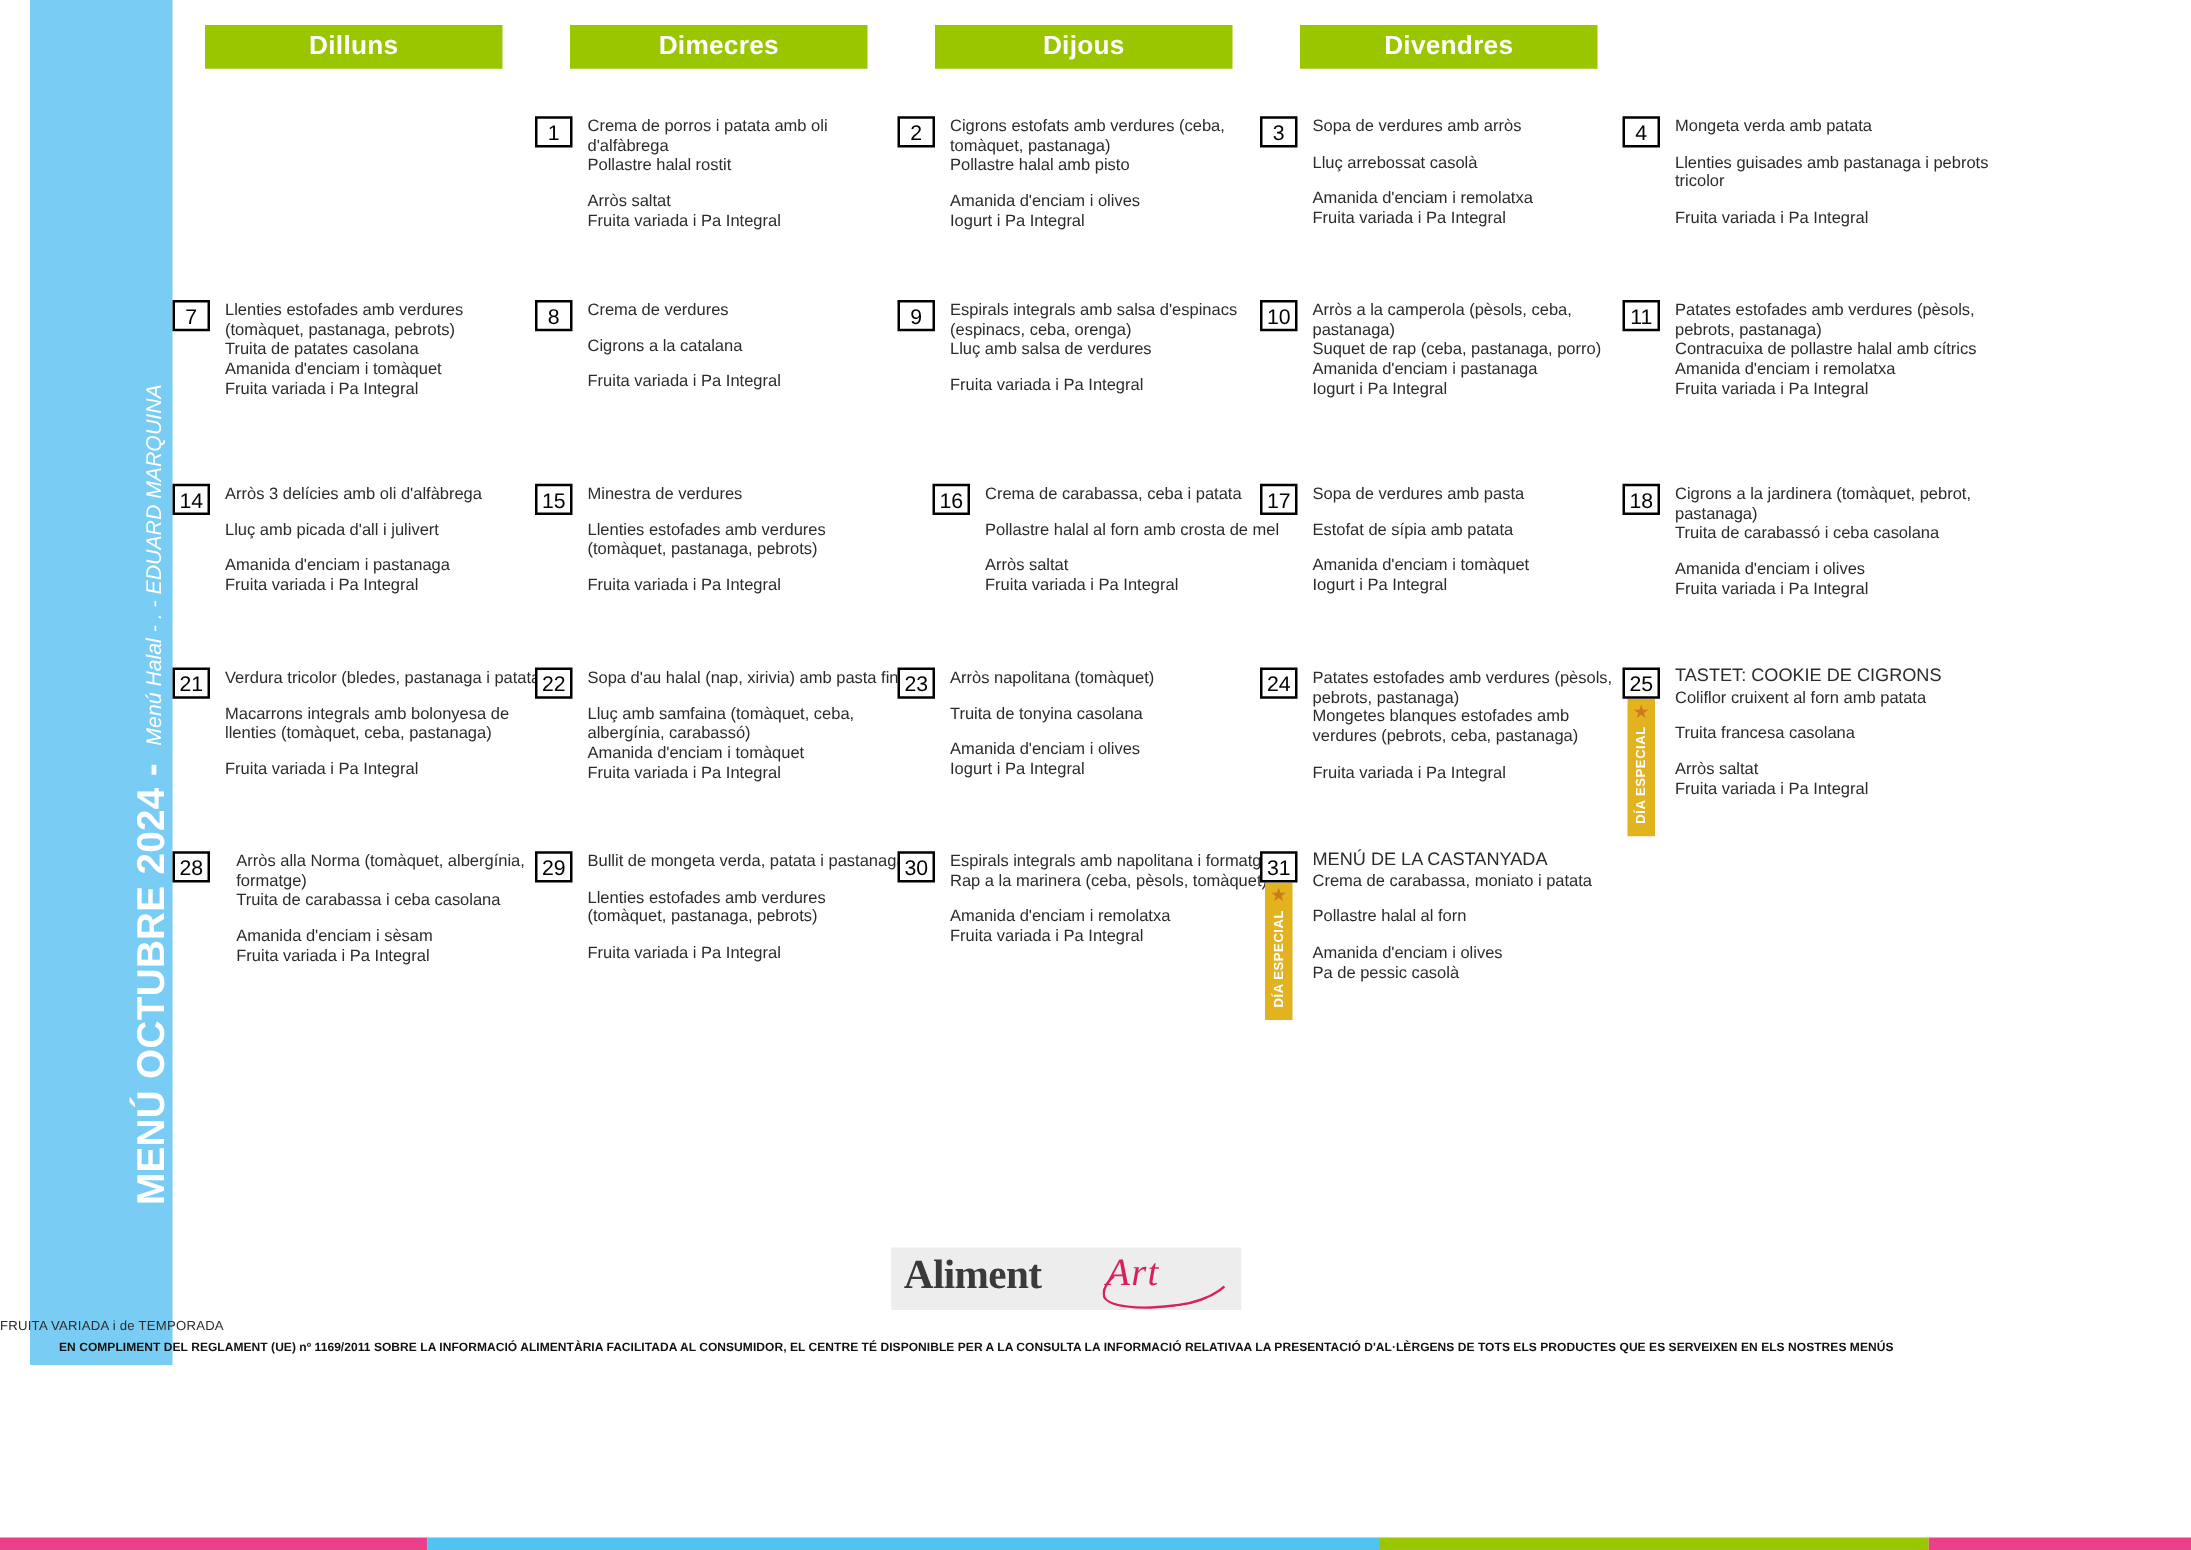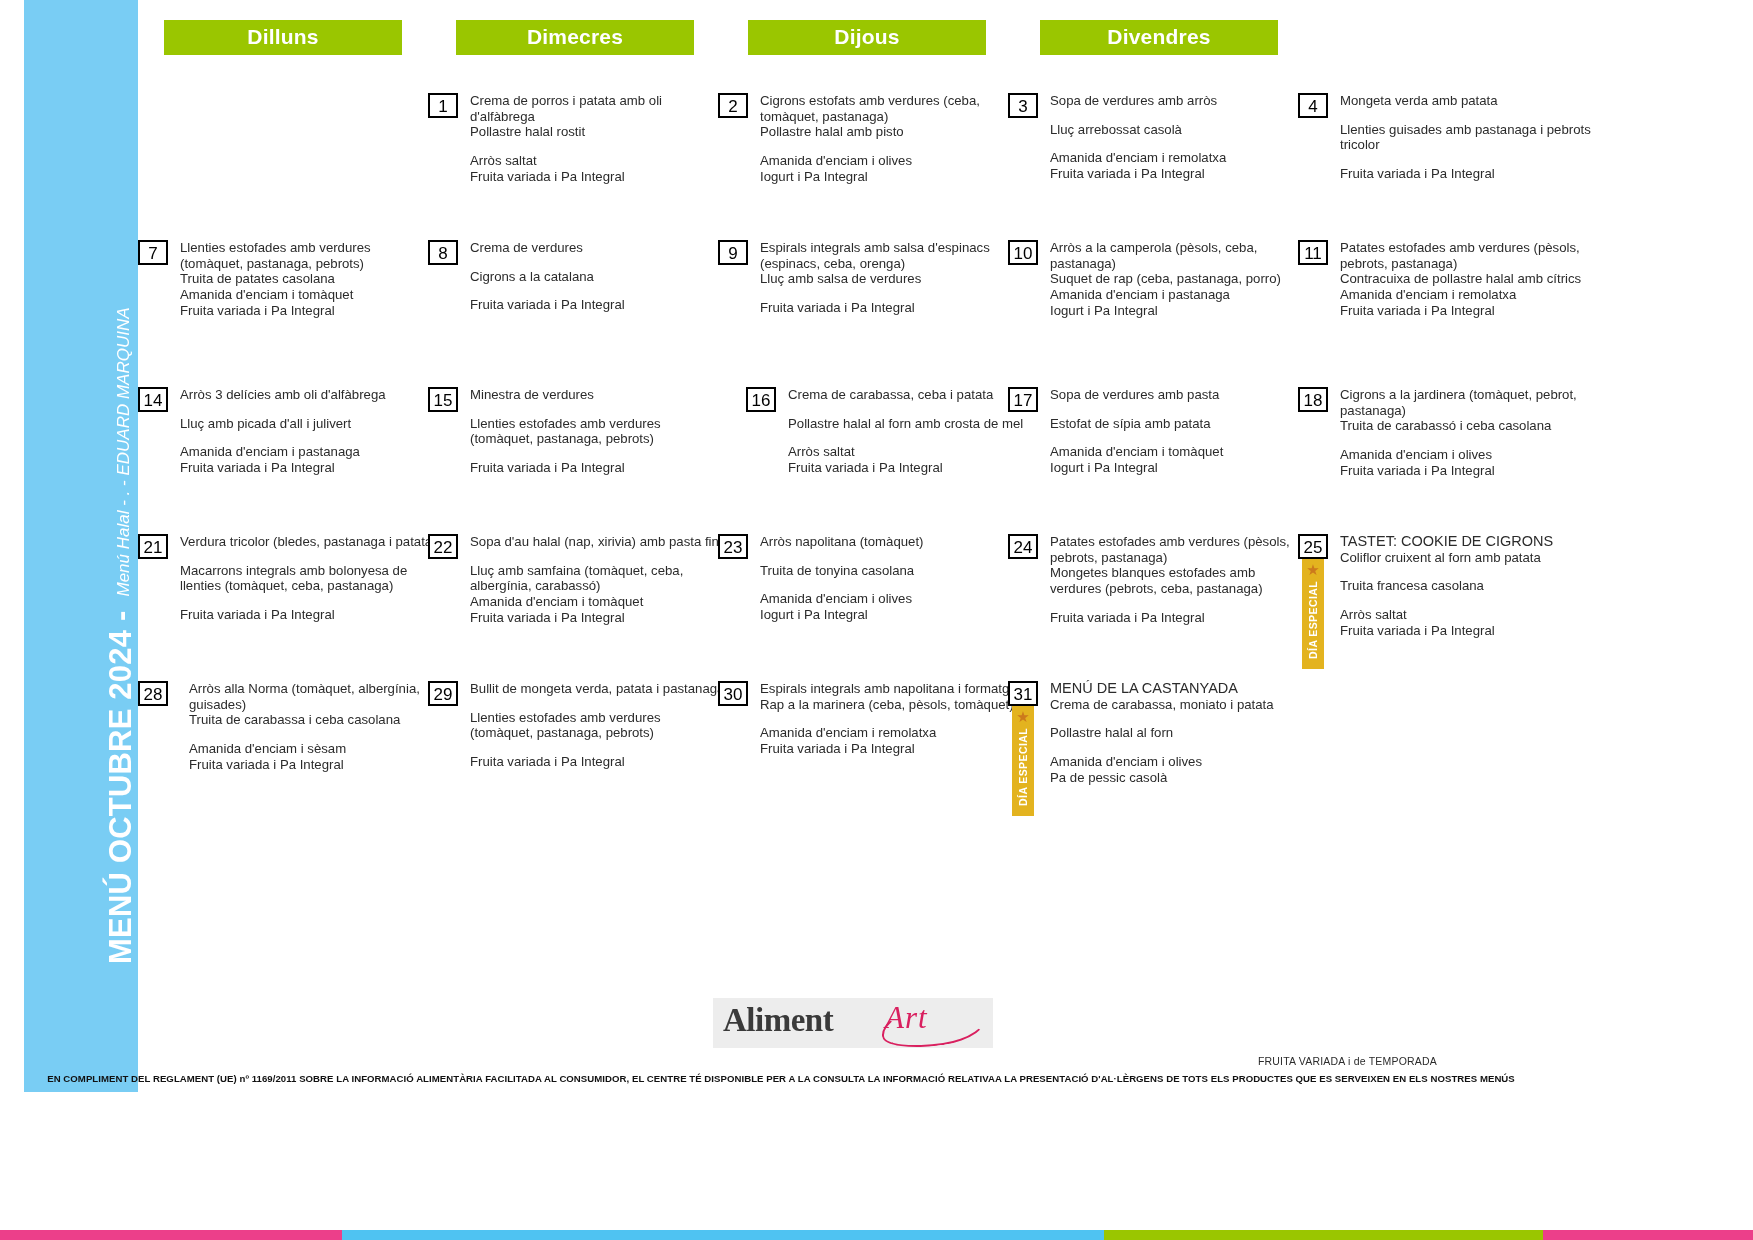--- a/index.html
+++ b/index.html
@@ -197,21 +197,21 @@
     border-radius: 50% 50% 45% 55% / 60% 40% 60% 40%;
     border-top-color: transparent;
     border-right-color: transparent;
     transform: rotate(-8deg);
   }
   #footer-fruita {
     position: absolute;
     left: 0;
     top: 1055px;
     width: 1437px;
-    text-align: right;
+    text-align: left;
     font-size: 10.5px;
     color: #2b2b2b;
     font-family: "Liberation Sans", sans-serif;
     letter-spacing: 0.2px;
   }
   #footer-legal {
     position: absolute;
     left: 0;
     top: 1073px;
     width: 1562px;
@@ -521,21 +521,21 @@
           </div>
         </div>
       </div>
       <div class="week-row" style="height: 160px; position: absolute; left: 0px; top: 626px;">
         <div class="cell">
           <div style="position: relative; width: 39px; min-width: 30px;">
             <div class="daynum">28</div>
           </div>
           <div class="dishes">
             <div>Arròs alla Norma (tomàquet, albergínia,</div>
-            <div>guisades)</div>
+            <div>formatge)</div>
             <div>Truita de carabassa i ceba casolana</div>
             <div class="gap"></div>
             <div>Amanida d'enciam i sèsam</div>
             <div>Fruita variada i Pa Integral</div>
           </div>
         </div>
         <div class="cell">
           <div style="position: relative; width: 30px; min-width: 30px;">
             <div class="daynum">29</div>
           </div>

